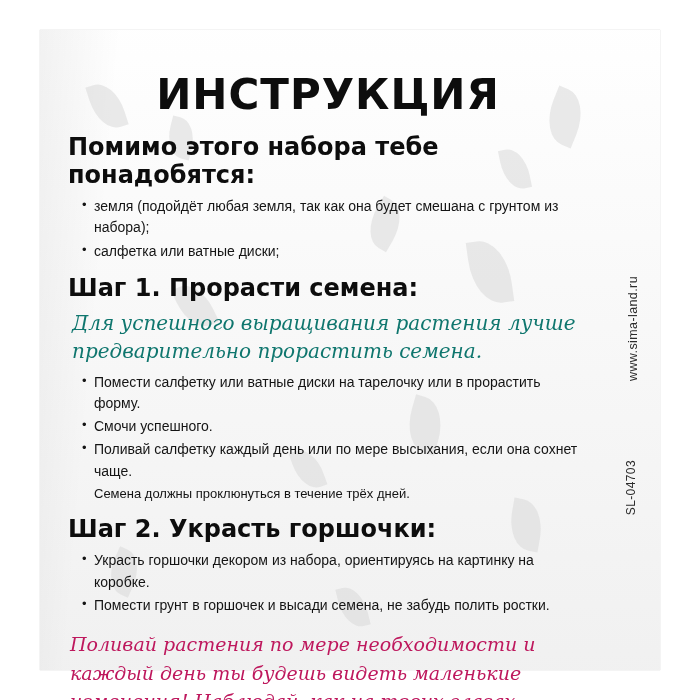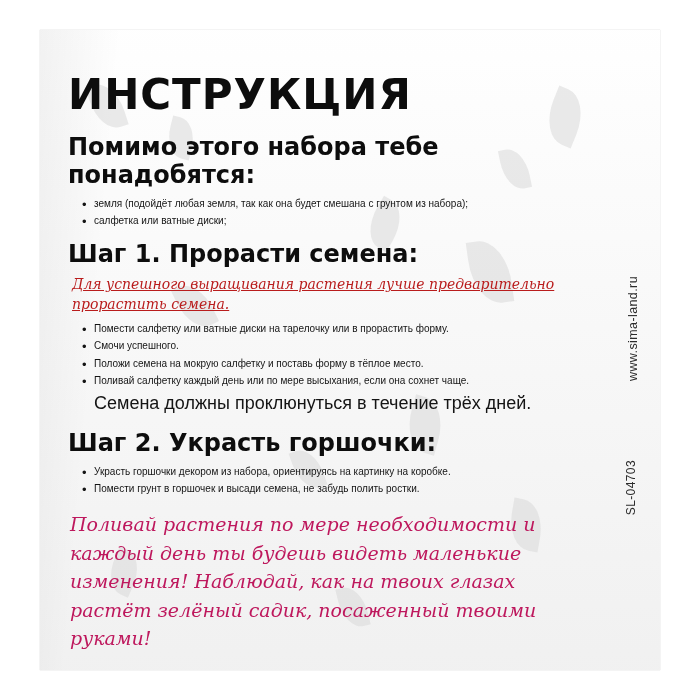--- a/index.html
+++ b/index.html
@@ -54,21 +54,21 @@
     top: 32px;
     width: 520px;
     color: #121212;
   }
 
   .doc-title {
     font-family: "DejaVu Sans", sans-serif;
     font-weight: bold;
     font-size: 42px;
     letter-spacing: 1px;
-    text-align: left;
+    text-align: center;
     margin: 8px 0 14px 0;
     color: #0d0d0d;
   }
 
   h2.section {
     font-family: "DejaVu Sans", sans-serif;
     font-weight: bold;
     font-size: 24px;
     margin: 12px 0 7px 0;
     color: #0d0d0d;
@@ -76,56 +76,55 @@
   }
 
   ul.bullets {
     list-style: none;
     margin: 0 0 2px 0;
     padding: 0 0 0 14px;
   }
   ul.bullets li {
     position: relative;
     font-family: "Liberation Sans", sans-serif;
-    font-size: 10px;
+    font-size: 14px;
     line-height: 1.52;
     padding-left: 12px;
     margin-bottom: 2px;
     color: #141414;
   }
   ul.bullets li::before {
     content: "•";
     position: absolute;
     left: 0;
     top: -1px;
     font-size: 13px;
   }
 
   .hand {
     font-family: "DejaVu Serif", serif;
     font-style: italic;
-    font-size: 14px;
+    font-size: 20px;
     line-height: 1.42;
-    color: #b91c1c;
+    color: #0f766e;
     margin: 4px 0 6px 4px;
-    text-decoration: underline;
   }
 
   .hand-note {
     font-family: "DejaVu Serif", serif;
     font-style: italic;
     font-size: 19px;
     line-height: 1.5;
     color: #be185d;
     margin: 14px 0 0 2px;
   }
 
   .cont-line {
     font-family: "Liberation Sans", sans-serif;
-    font-size: 18px;
+    font-size: 13px;
     line-height: 1.5;
     margin: 0 0 2px 26px;
     color: #141414;
   }
 
   
   .side-text {
     position: absolute;
     font-family: "Liberation Sans", sans-serif;
     color: #2b2b2b;
@@ -172,21 +171,20 @@
       <ul class="bullets">
         <li>земля (подойдёт любая земля, так как она будет смешана с грунтом из набора);</li>
         <li>салфетка или ватные диски;</li>
       </ul>
 
       <h2 class="section">Шаг 1. Прорасти семена:</h2>
       <div class="hand">Для успешного выращивания растения лучше предварительно прорастить семена.</div>
       <ul class="bullets">
         <li>Помести салфетку или ватные диски на тарелочку или в прорастить форму.</li>
         <li>Смочи успешного.</li>
-        <li>Положи семена на мокрую салфетку и поставь форму в тёплое место.</li>
         <li>Поливай салфетку каждый день или по мере высыхания, если она сохнет чаще.</li>
       </ul>
       <div class="cont-line">Семена должны проклюнуться в течение трёх дней.</div>
 
       <h2 class="section">Шаг 2. Украсть горшочки:</h2>
       <ul class="bullets">
         <li>Украсть горшочки декором из набора, ориентируясь на картинку на коробке.</li>
       </ul>
 
       <ul class="bullets">

